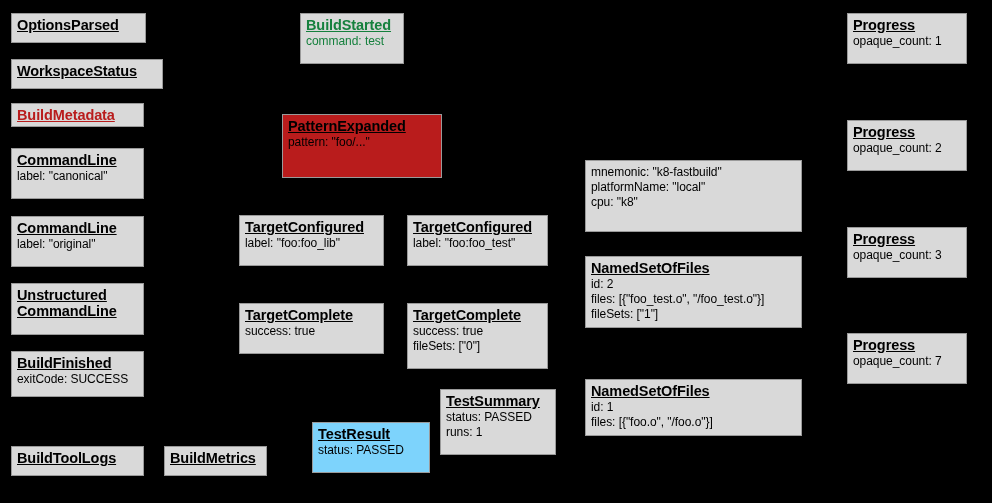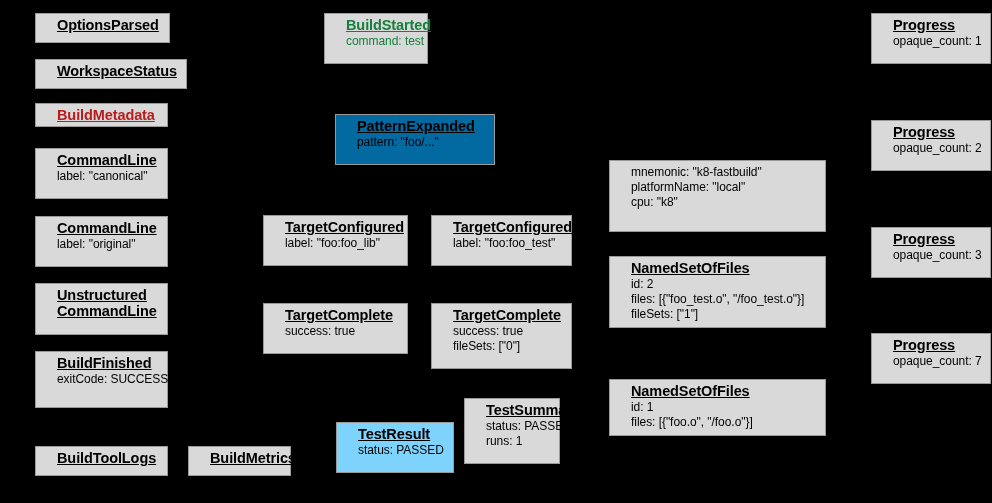--- a/index.html
+++ b/index.html
@@ -14,23 +14,22 @@
     height: 503px;
     background: #000000;
     overflow: hidden;
     font-family: "Liberation Sans", sans-serif;
   }
   .node {
     position: absolute;
     box-sizing: border-box;
     background: #d9d9d9;
     border: 1px solid #9a9a9a;
-    padding: 3px 5px 4px 21px;
+    padding: 3px 5px 4px 5px;
     color: #000000;
-    margin-left: 24px;
   }
   .node-title {
     display: block;
     font-size: 14.5px;
     font-weight: bold;
     line-height: 16px;
     text-decoration: underline;
     white-space: pre-line;
     letter-spacing: -0.1px;
   }
@@ -68,39 +67,39 @@
     <div class="node" style="left: 11px; top: 216px; width: 133px; height: 51px; background: rgb(217, 217, 217); border-color: rgb(154, 154, 154); color: rgb(0, 0, 0);">
       <span class="node-title">CommandLine</span>
       <span class="node-fields">
         <span class="node-field">label: "original"</span>
       </span>
     </div>
     <div class="node" style="left: 11px; top: 283px; width: 133px; height: 52px; background: rgb(217, 217, 217); border-color: rgb(154, 154, 154); color: rgb(0, 0, 0);">
       <span class="node-title">Unstructured
 CommandLine</span>
     </div>
-    <div class="node" style="left: 11px; top: 351px; width: 133px; height: 57px; background: rgb(217, 217, 217); border-color: rgb(154, 154, 154); color: rgb(0, 0, 0);">
+    <div class="node" style="left: 11px; top: 351px; width: 133px; height: 46px; background: rgb(217, 217, 217); border-color: rgb(154, 154, 154); color: rgb(0, 0, 0);">
       <span class="node-title">BuildFinished</span>
       <span class="node-fields">
         <span class="node-field">exitCode: SUCCESS</span>
       </span>
     </div>
     <div class="node" style="left: 11px; top: 446px; width: 133px; height: 30px; background: rgb(217, 217, 217); border-color: rgb(154, 154, 154); color: rgb(0, 0, 0);">
       <span class="node-title">BuildToolLogs</span>
     </div>
     <div class="node" style="left: 164px; top: 446px; width: 103px; height: 30px; background: rgb(217, 217, 217); border-color: rgb(154, 154, 154); color: rgb(0, 0, 0);">
       <span class="node-title">BuildMetrics</span>
     </div>
     <div class="node" style="left: 300px; top: 13px; width: 104px; height: 51px; background: rgb(217, 217, 217); border-color: rgb(154, 154, 154); color: #15803d;">
       <span class="node-title">BuildStarted</span>
       <span class="node-fields">
         <span class="node-field">command: test</span>
       </span>
     </div>
-    <div class="node" style="left: 311px; top: 114px; width: 160px; height: 51px; background: #0369a1; border-color: rgb(154, 154, 154); color: rgb(0, 0, 0);">
+    <div class="node" style="left: 282px; top: 114px; width: 160px; height: 64px; background: #b91c1c; border-color: rgb(154, 154, 154); color: rgb(0, 0, 0);">
       <span class="node-title">PatternExpanded</span>
       <span class="node-fields">
         <span class="node-field">pattern: "foo/..."</span>
       </span>
     </div>
     <div class="node" style="left: 239px; top: 215px; width: 145px; height: 51px; background: rgb(217, 217, 217); border-color: rgb(154, 154, 154); color: rgb(0, 0, 0);">
       <span class="node-title">TargetConfigured</span>
       <span class="node-fields">
         <span class="node-field">label: "foo:foo_lib"</span>
       </span>
@@ -123,21 +122,21 @@
         <span class="node-field">success: true</span>
         <span class="node-field">fileSets: ["0"]</span>
       </span>
     </div>
     <div class="node" style="left: 312px; top: 422px; width: 118px; height: 51px; background: #7dd3fc; border-color: rgb(154, 154, 154); color: rgb(0, 0, 0);">
       <span class="node-title">TestResult</span>
       <span class="node-fields">
         <span class="node-field">status: PASSED</span>
       </span>
     </div>
-    <div class="node" style="left: 440px; top: 398px; width: 96px; height: 66px; background: rgb(217, 217, 217); border-color: rgb(154, 154, 154); color: rgb(0, 0, 0);">
+    <div class="node" style="left: 440px; top: 389px; width: 116px; height: 66px; background: rgb(217, 217, 217); border-color: rgb(154, 154, 154); color: rgb(0, 0, 0);">
       <span class="node-title">TestSummary</span>
       <span class="node-fields">
         <span class="node-field">status: PASSED</span>
         <span class="node-field">runs: 1</span>
       </span>
     </div>
     <div class="node" style="left: 585px; top: 160px; width: 217px; height: 72px; background: rgb(217, 217, 217); border-color: rgb(154, 154, 154); color: rgb(0, 0, 0);">
       <span class="node-fields">
         <span class="node-field">mnemonic: "k8-fastbuild"</span>
         <span class="node-field">platformName: "local"</span>

